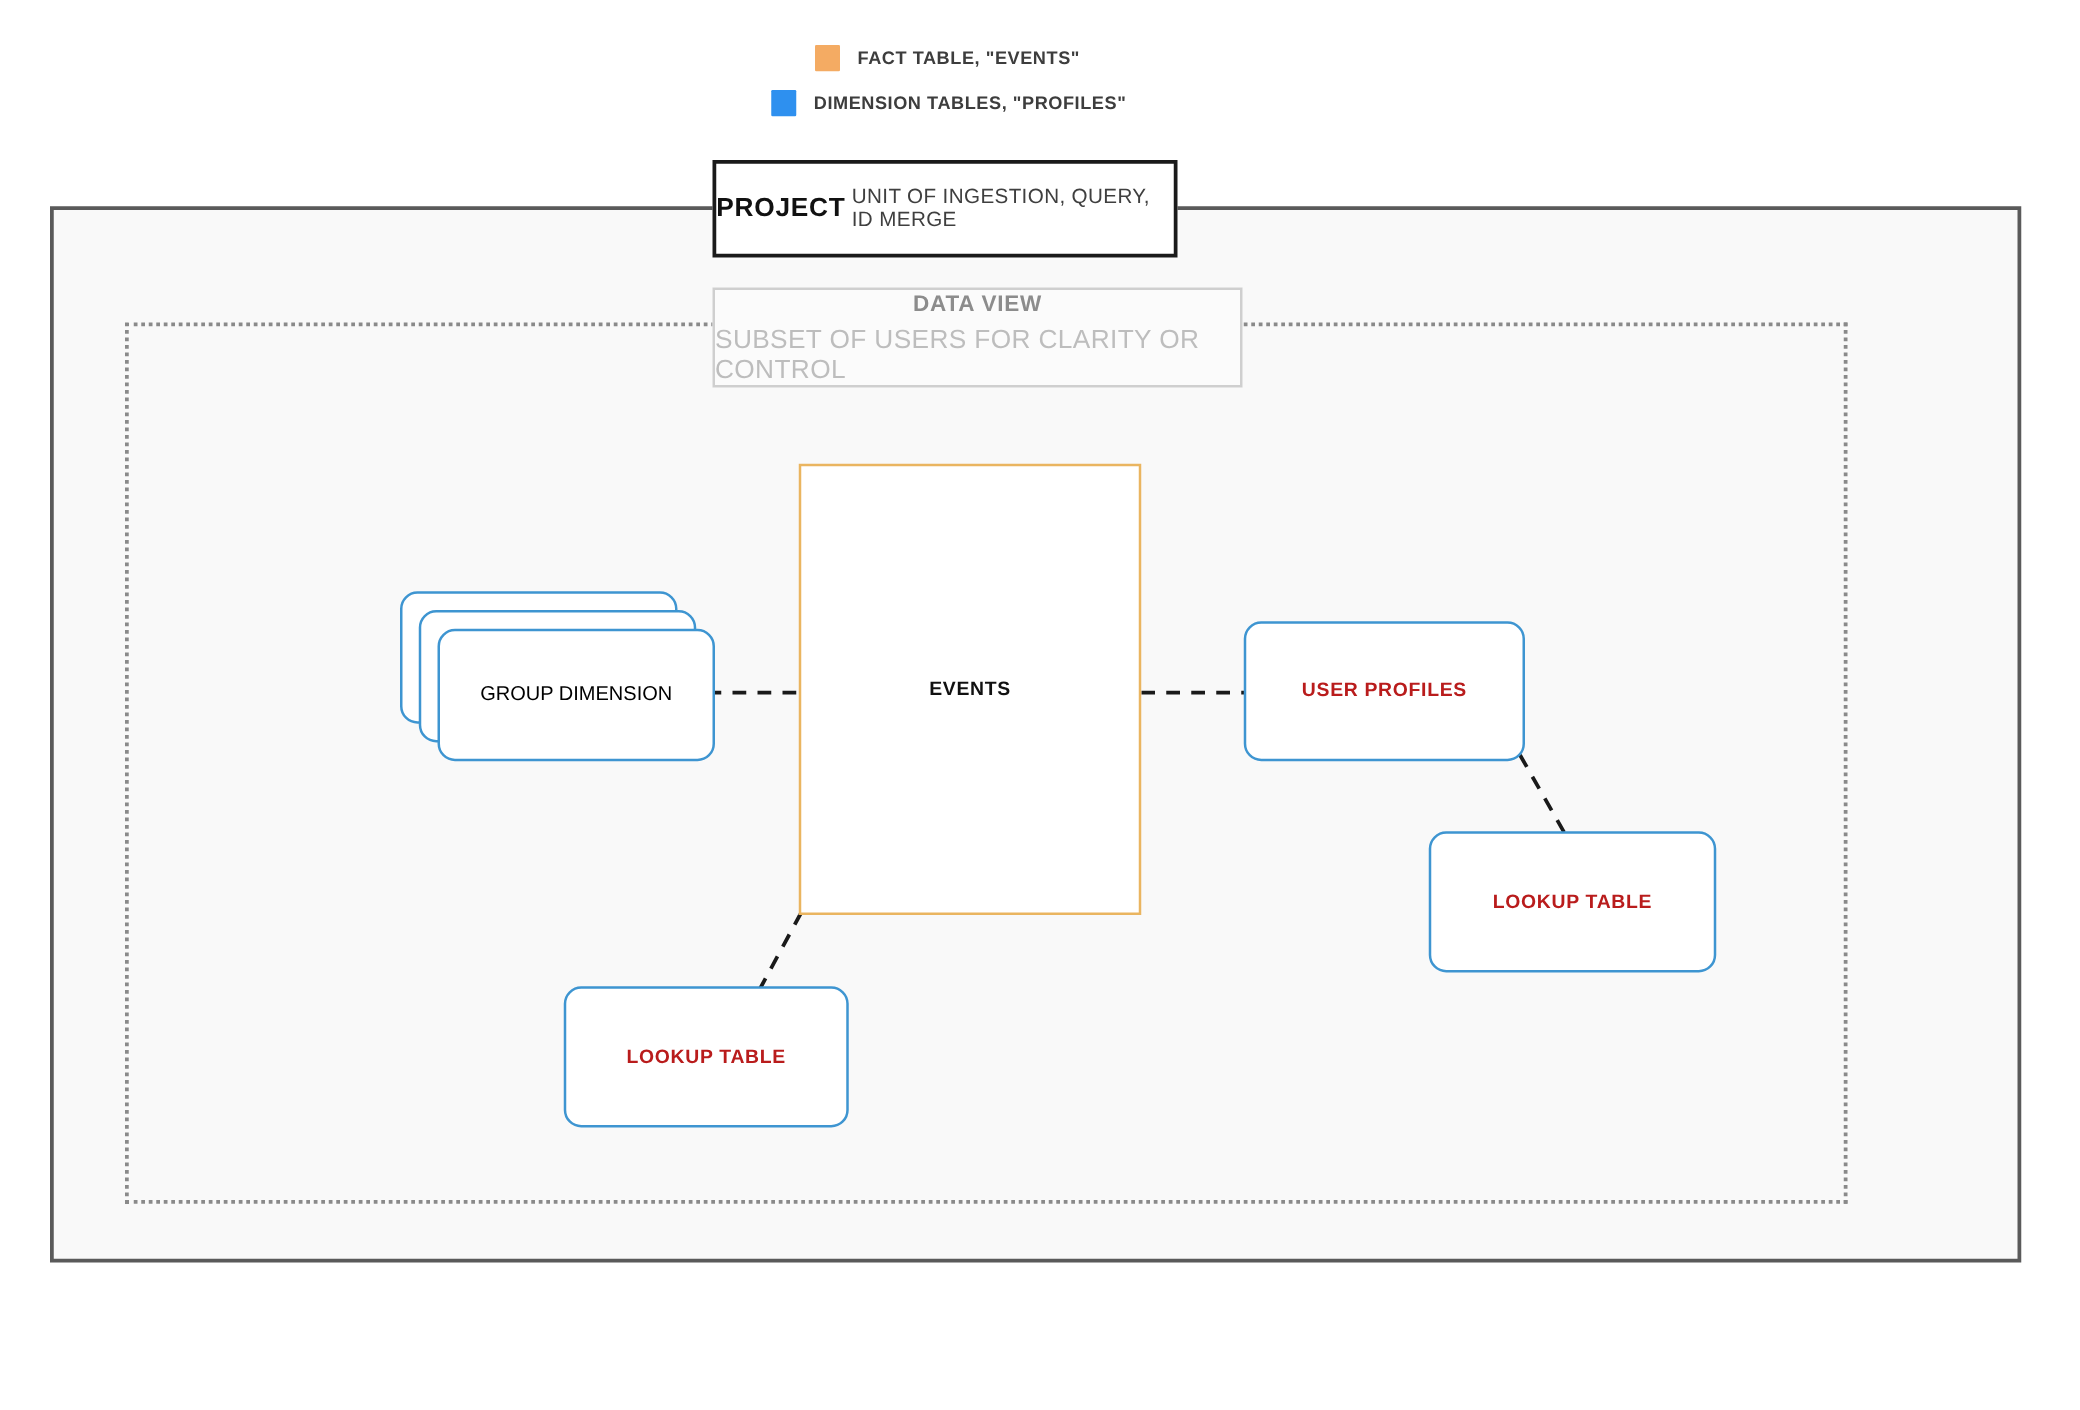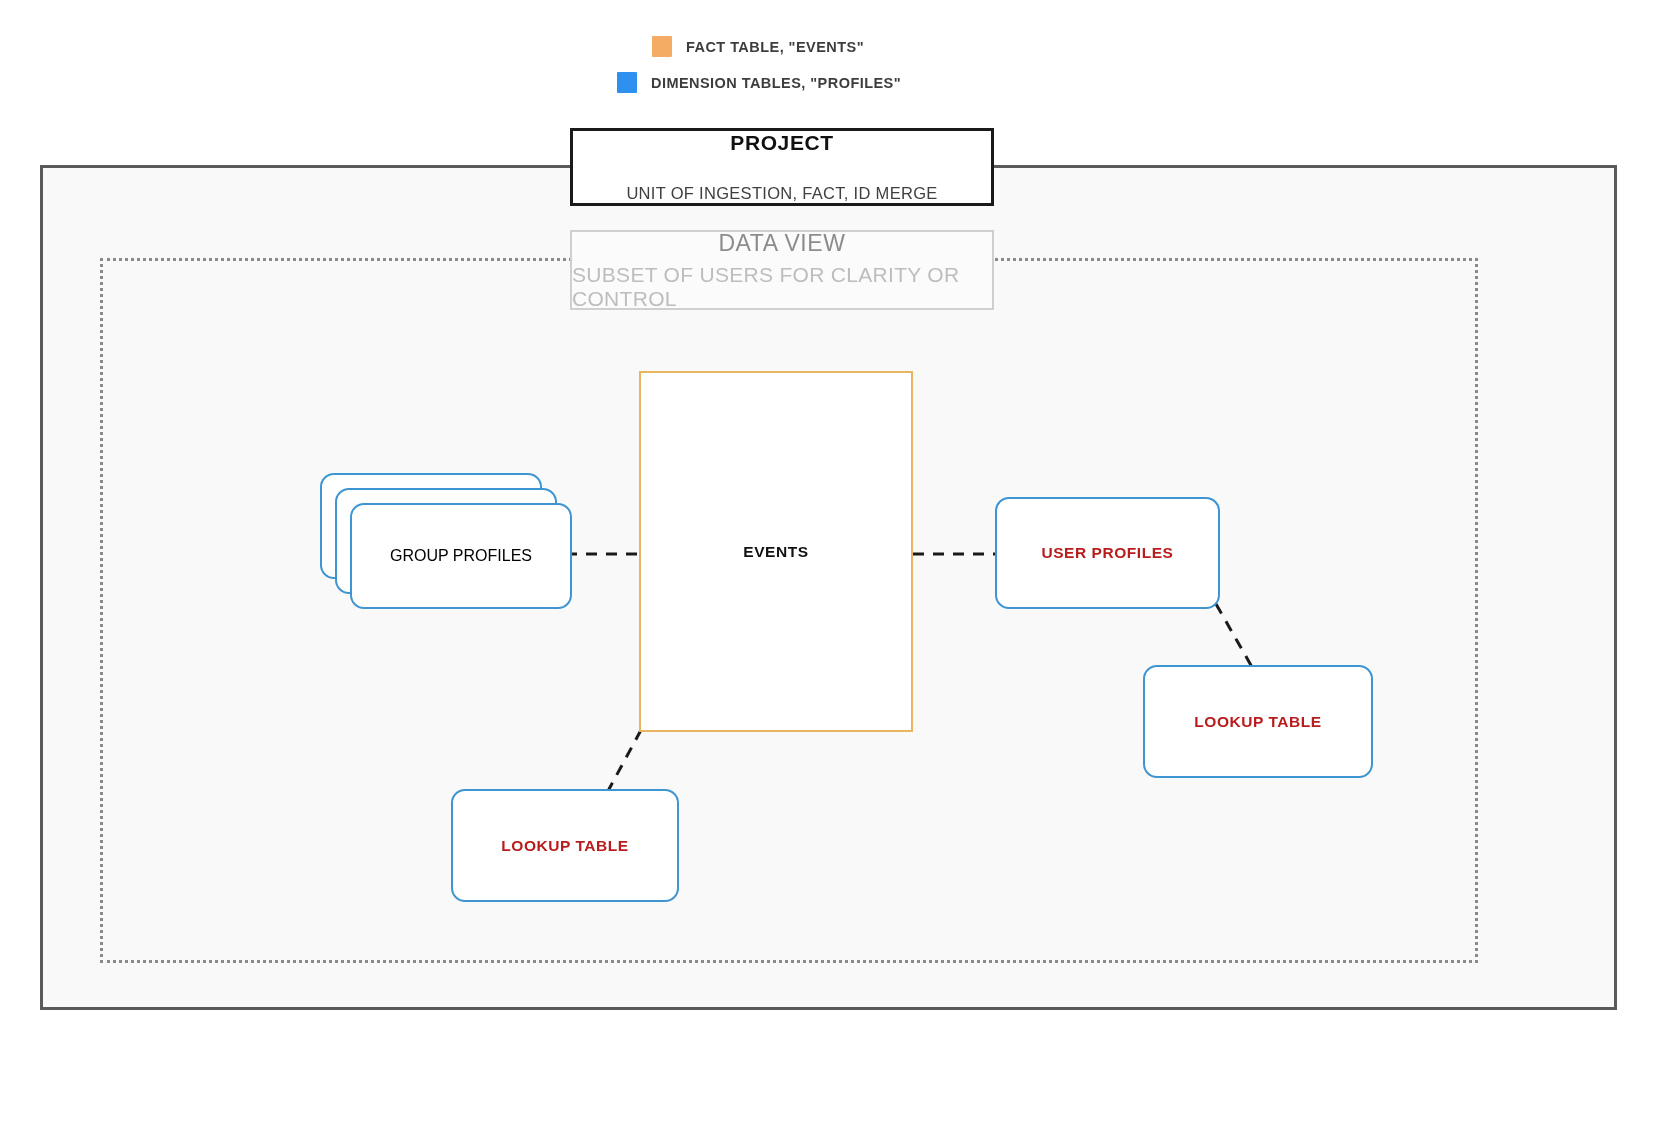--- a/index.html
+++ b/index.html
@@ -64,27 +64,27 @@
     height: 705px;
     border: 3px dotted #8a8a8a;
     box-sizing: border-box;
   }
 
   
   #project-box {
     position: absolute;
     left: 570px;
     top: 128px;
-    width: 424px;
+    width: 372px;
     height: 78px;
     background: #ffffff;
     border: 3px solid #1a1a1a;
     box-sizing: border-box;
     display: flex;
-    flex-direction: column;
+    flex-direction: row;
     align-items: center;
     justify-content: space-between;
     gap: 5px;
   }
   #project-box .box-title {
     font-size: 21px;
     font-weight: bold;
     letter-spacing: 0.6px;
     color: #111111;
   }
@@ -104,22 +104,22 @@
     background: #fbfbfb;
     border: 2px solid #cfcfcf;
     box-sizing: border-box;
     display: flex;
     flex-direction: column;
     align-items: center;
     justify-content: center;
     gap: 6px;
   }
   #dataview-box .box-title {
-    font-size: 23px;
-    font-weight: normal;
+    font-size: 18px;
+    font-weight: bold;
     letter-spacing: 0.6px;
     color: #8c8c8c;
   }
   #dataview-box .box-sub {
     font-size: 21px;
     letter-spacing: 0.3px;
     color: #bdbdbd;
   }
 
   
@@ -230,37 +230,37 @@
 
     <line x1="913" y1="554" x2="996" y2="554" stroke="#1a1a1a" stroke-width="3" stroke-dasharray="11 9"></line>
 
     <line x1="1216" y1="604" x2="1252" y2="667" stroke="#1a1a1a" stroke-width="3" stroke-dasharray="11 9"></line>
 
     <line x1="641" y1="730" x2="608" y2="791" stroke="#1a1a1a" stroke-width="3" stroke-dasharray="11 9"></line>
   </svg>
 
   <div id="project-box">
     <div class="box-title">PROJECT</div>
-    <div class="box-sub">UNIT OF INGESTION, FACT, ID MERGE</div>
+    <div class="box-sub">UNIT OF INGESTION, QUERY, ID MERGE</div>
   </div>
 
   <div id="dataview-box">
     <div class="box-title">DATA VIEW</div>
     <div class="box-sub">SUBSET OF USERS FOR CLARITY OR CONTROL</div>
   </div>
 
   <div id="events-box">
     <div class="node-label">EVENTS</div>
   </div>
 
   <div id="group-profiles-stack">
     <div class="stack-card c1"></div>
     <div class="stack-card c2"></div>
     <div class="stack-card c3">
-      <span class="node-label">GROUP PROFILES</span>
+      <span class="node-label">GROUP DIMENSION</span>
     </div>
   </div>
 
   <div class="dim-node" id="user-profiles-node">
     <span class="node-label">USER PROFILES</span>
   </div>
 
   <div class="dim-node" id="lookup-right-node">
     <span class="node-label">LOOKUP TABLE</span>
   </div>

